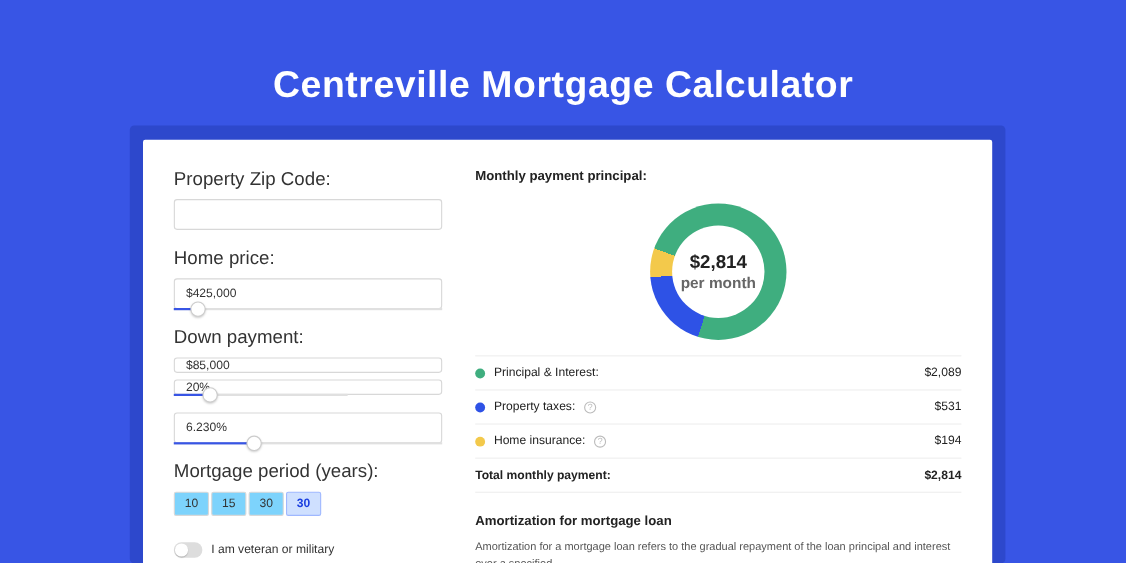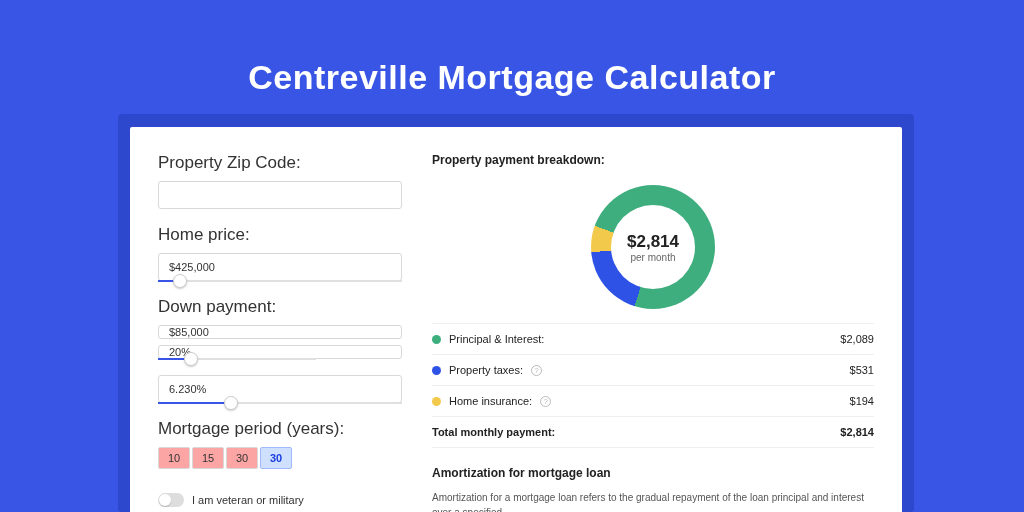--- a/index.html
+++ b/index.html
@@ -16,33 +16,33 @@
   .input::placeholder { color:#666; }
   .slider-wrap { position: relative; height: 0; }
   .slider { position: absolute; left: 0; right: 0; top: -1px; height: 2px; }
   .slider .track { position:absolute; left:0; right:0; top:0; height:2px; background:#e0e0e0; }
   .slider .fill { position:absolute; left:0; top:0; height:2px; background:#3855e5; }
   .slider .thumb { position:absolute; top:-6px; width:14px; height:14px; border-radius:50%; background:#fff; border:1px solid #ccc; box-shadow:0 1px 2px rgba(0,0,0,.2); transform:translateX(-50%); }
   .dp-row { display:flex; gap:6px;flex-direction:column; }
   .dp-row .input:first-child { flex:1.8; }
   .dp-row .input:last-child { flex:1; }
   .periods { display:flex; gap:2px; }
-  .period-btn { width:32px; height:22px; border:1px solid #d8d8d8; background:#fca5a5; font-size:11px; color:#333; border-radius:2px; cursor:pointer; }
+  .period-btn { width:32px; height:22px; border:1px solid #d8d8d8; background:#7dd3fc; font-size:11px; color:#333; border-radius:2px; cursor:pointer; }
   .period-btn.active { background:#cfe0ff; border-color:#9fb8ff; color:#1a3fe0; font-weight:600; }
   .toggle-row { display:flex; align-items:center; gap:8px; margin-top:24px; }
   .toggle { width:26px; height:14px; border-radius:8px; background:#ddd; position:relative; }
   .toggle .knob { position:absolute; left:1px; top:1px; width:12px; height:12px; border-radius:50%; background:#fff; box-shadow:0 1px 1px rgba(0,0,0,.2); }
   .toggle-label { font-size:11px; color:#333; }
 
   .section-title { font-size:12px; font-weight:700; color:#222; margin-bottom:12px; }
   .donut-area { display:flex; justify-content:center; padding:6px 0 14px; }
   .donut { width:124px; height:124px; border-radius:50%; position:relative; }
   .donut .hole { position:absolute; inset:20px; background:#fff; border-radius:50%; display:flex; flex-direction:column; align-items:center; justify-content:center; }
   .donut .amt { font-size:17px; font-weight:700; color:#222; }
-  .donut .per { font-size:10px; color:#666; }
+  .donut .per { font-size:14px; color:#666;font-weight:bold; }
   .rows { border-top:1px solid #eee; }
   .row { display:flex; align-items:center; justify-content:space-between; padding:9px 0; border-bottom:1px solid #eee; font-size:11px; color:#222; }
   .row .lft { display:flex; align-items:center; gap:8px; }
   .dot { width:9px; height:9px; border-radius:50%; display:inline-block; }
   .info { width:11px; height:11px; border:1px solid #bbb; border-radius:50%; color:#bbb; font-size:8px; line-height:10px; text-align:center; display:inline-block; }
   .row.total .lab { font-weight:700;text-align:right; }
   .row.total .val { font-weight:700; }
   .amort { margin-top:18px; }
   .amort-title { font-size:12px; font-weight:700; color:#222; margin-bottom:10px; }
   .amort-text { font-size:10px; color:#555; line-height:1.5; }
@@ -113,21 +113,21 @@
 
       <div class="toggle-row">
         <div class="toggle">
             <div class="knob"></div>
           </div>
         <span class="toggle-label">I am veteran or military</span>
       </div>
     </div>
 
     <div class="right">
-      <div class="section-title">Property payment breakdown:</div>
+      <div class="section-title">Monthly payment principal:</div>
 
       <div class="donut-area">
         <div class="donut" id="donut" style="background: conic-gradient(from -70deg, rgb(63, 174, 127) 0deg, rgb(63, 174, 127) 267.249deg, rgb(46, 82, 230) 267.249deg, rgb(46, 82, 230) 335.181deg, rgb(243, 201, 75) 335.181deg, rgb(243, 201, 75) 360deg);">
           <div class="hole">
             <div class="amt">$2,814</div>
             <div class="per">per month</div>
           </div>
         </div>
       </div>
 

